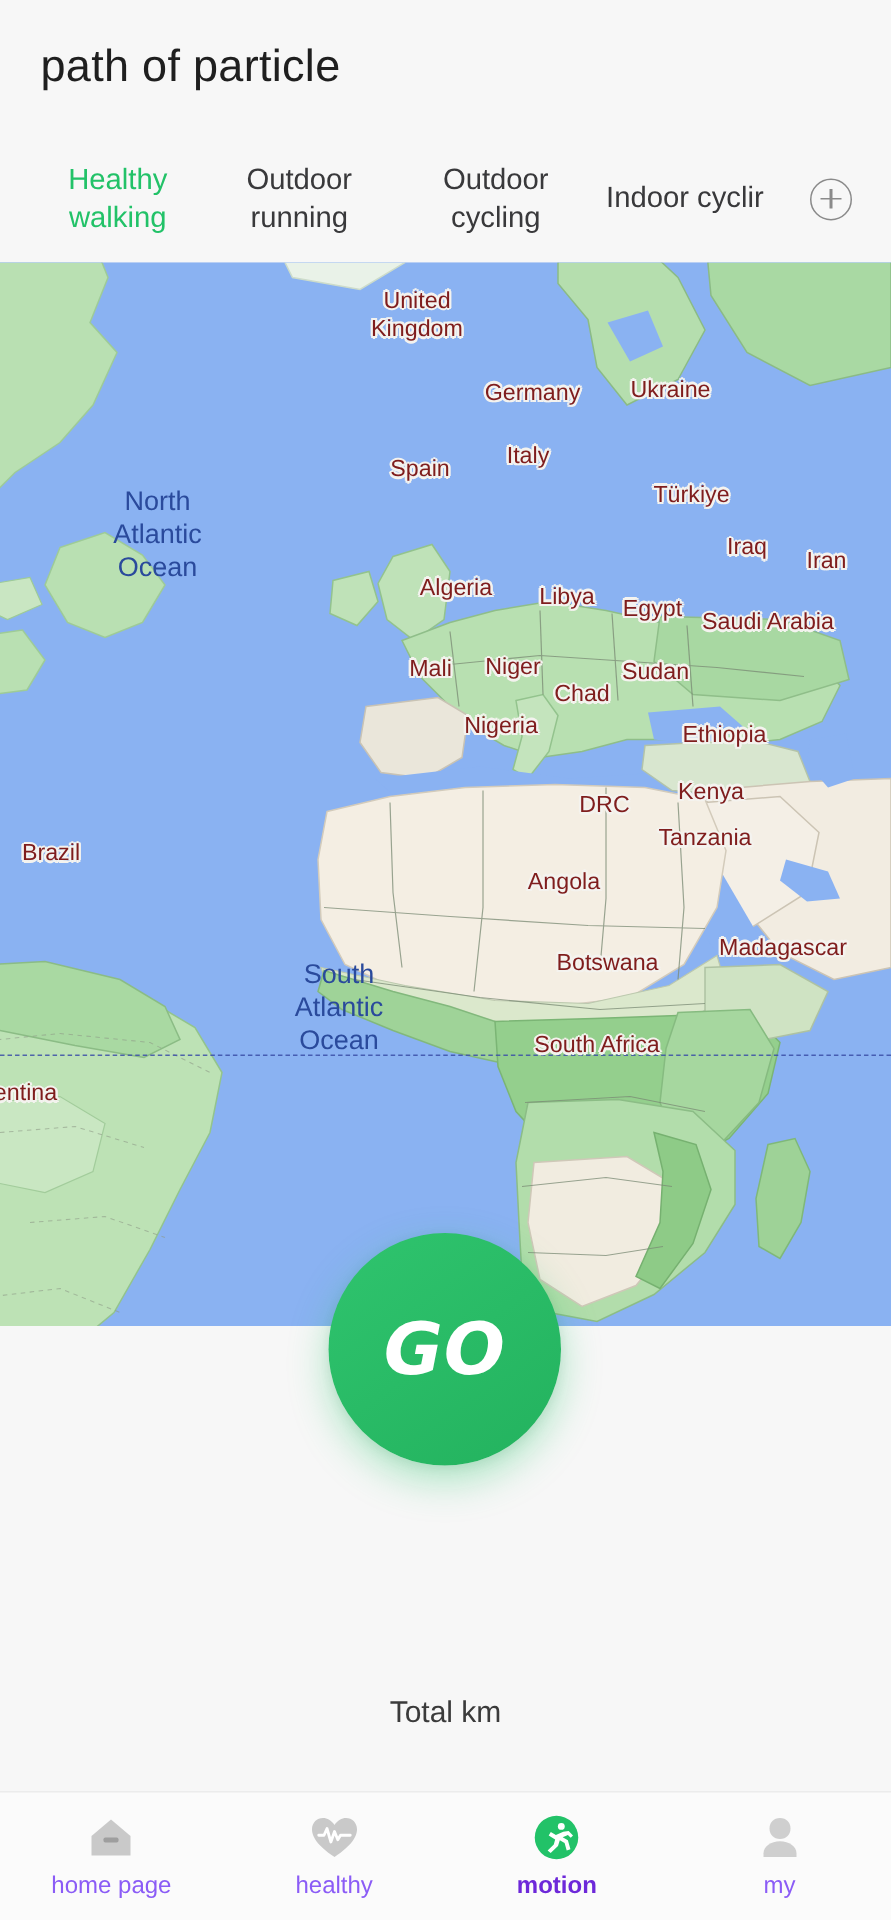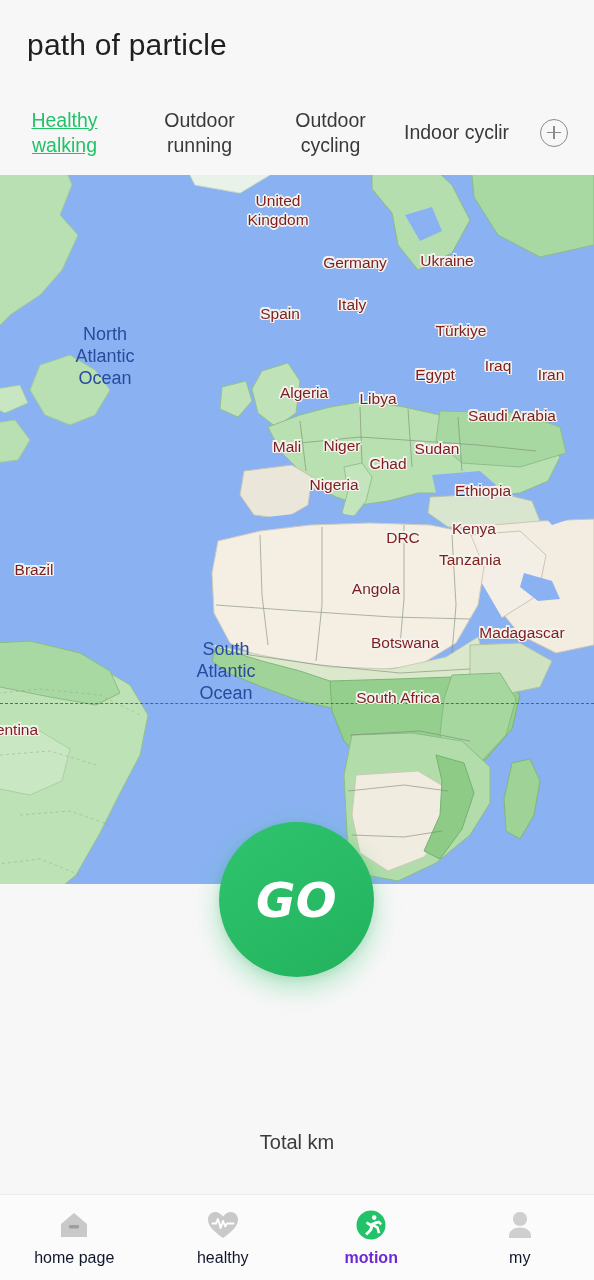--- a/index.html
+++ b/index.html
@@ -26,21 +26,21 @@
     position:absolute; left:0; top:90px; width:594px; height:85px;
     background:#f7f7f7; overflow:hidden;
   }
   .tab {
     position:absolute; top:0; height:85px;
     display:flex; align-items:center; justify-content:center;
     text-align:center; line-height:1.27;
     font-size:19.5px; color:#39393b; white-space:normal;
   }
   .tab.active { color:#22c268; }
-  .tab-t0 { left:12px;  width:105px;text-decoration:underline; }
+  .tab-t0 { left:26px;  width:105px; }
   .tab-t1 { left:147px; width:105px; }
   .tab-t2 { left:278px; width:105px; }
   .tab-t3 { left:392px; width:140px; justify-content:flex-start; white-space:nowrap;margin-left:12px; }
   .tab-add {
     position:absolute; left:536px; top:0; width:36px; height:85px;
     display:flex; align-items:center; justify-content:center;
   }
   .plus-circle {
     width:28px; height:28px; border-radius:50%;
     border:1.4px solid #8a8a8a; position:relative;
@@ -98,21 +98,21 @@
   .bottomnav {
     position:absolute; left:0; bottom:0; width:594px; height:86px;
     background:#fbfbfb; border-top:1px solid #ececec;
     display:flex;
   }
   .navitem {
     flex:1; display:flex; flex-direction:column;
     align-items:center; justify-content:center; gap:7px; cursor:pointer;
   }
   .navicon { width:34px; height:34px; display:block; }
-  .navlabel { font-size:16px; color:#0f172a; }
+  .navlabel { font-size:16px; color:#8b5cf6; }
   .navitem.active .navlabel { color:#6d28d9;font-weight:bold; }
 </style>
 </head>
 <body>
 
 <div class="phone">
 
   <div class="header">
     <div class="app-title">path of particle</div>
   </div>
@@ -275,21 +275,21 @@
         </div>
         <div class="maplabel" style="left: 551px; top: 200px;">
           <div>Iran</div>
         </div>
         <div class="maplabel" style="left: 304px; top: 218px;">
           <div>Algeria</div>
         </div>
         <div class="maplabel" style="left: 378px; top: 224px;">
           <div>Libya</div>
         </div>
-        <div class="maplabel" style="left: 435px; top: 200px;">
+        <div class="maplabel" style="left: 435px; top: 232px;">
           <div>Egypt</div>
         </div>
         <div class="maplabel" style="left: 512px; top: 241px;">
           <div>Saudi Arabia</div>
         </div>
         <div class="maplabel" style="left: 287px; top: 272px;">
           <div>Mali</div>
         </div>
         <div class="maplabel" style="left: 342px; top: 271px;">
           <div>Niger</div>

